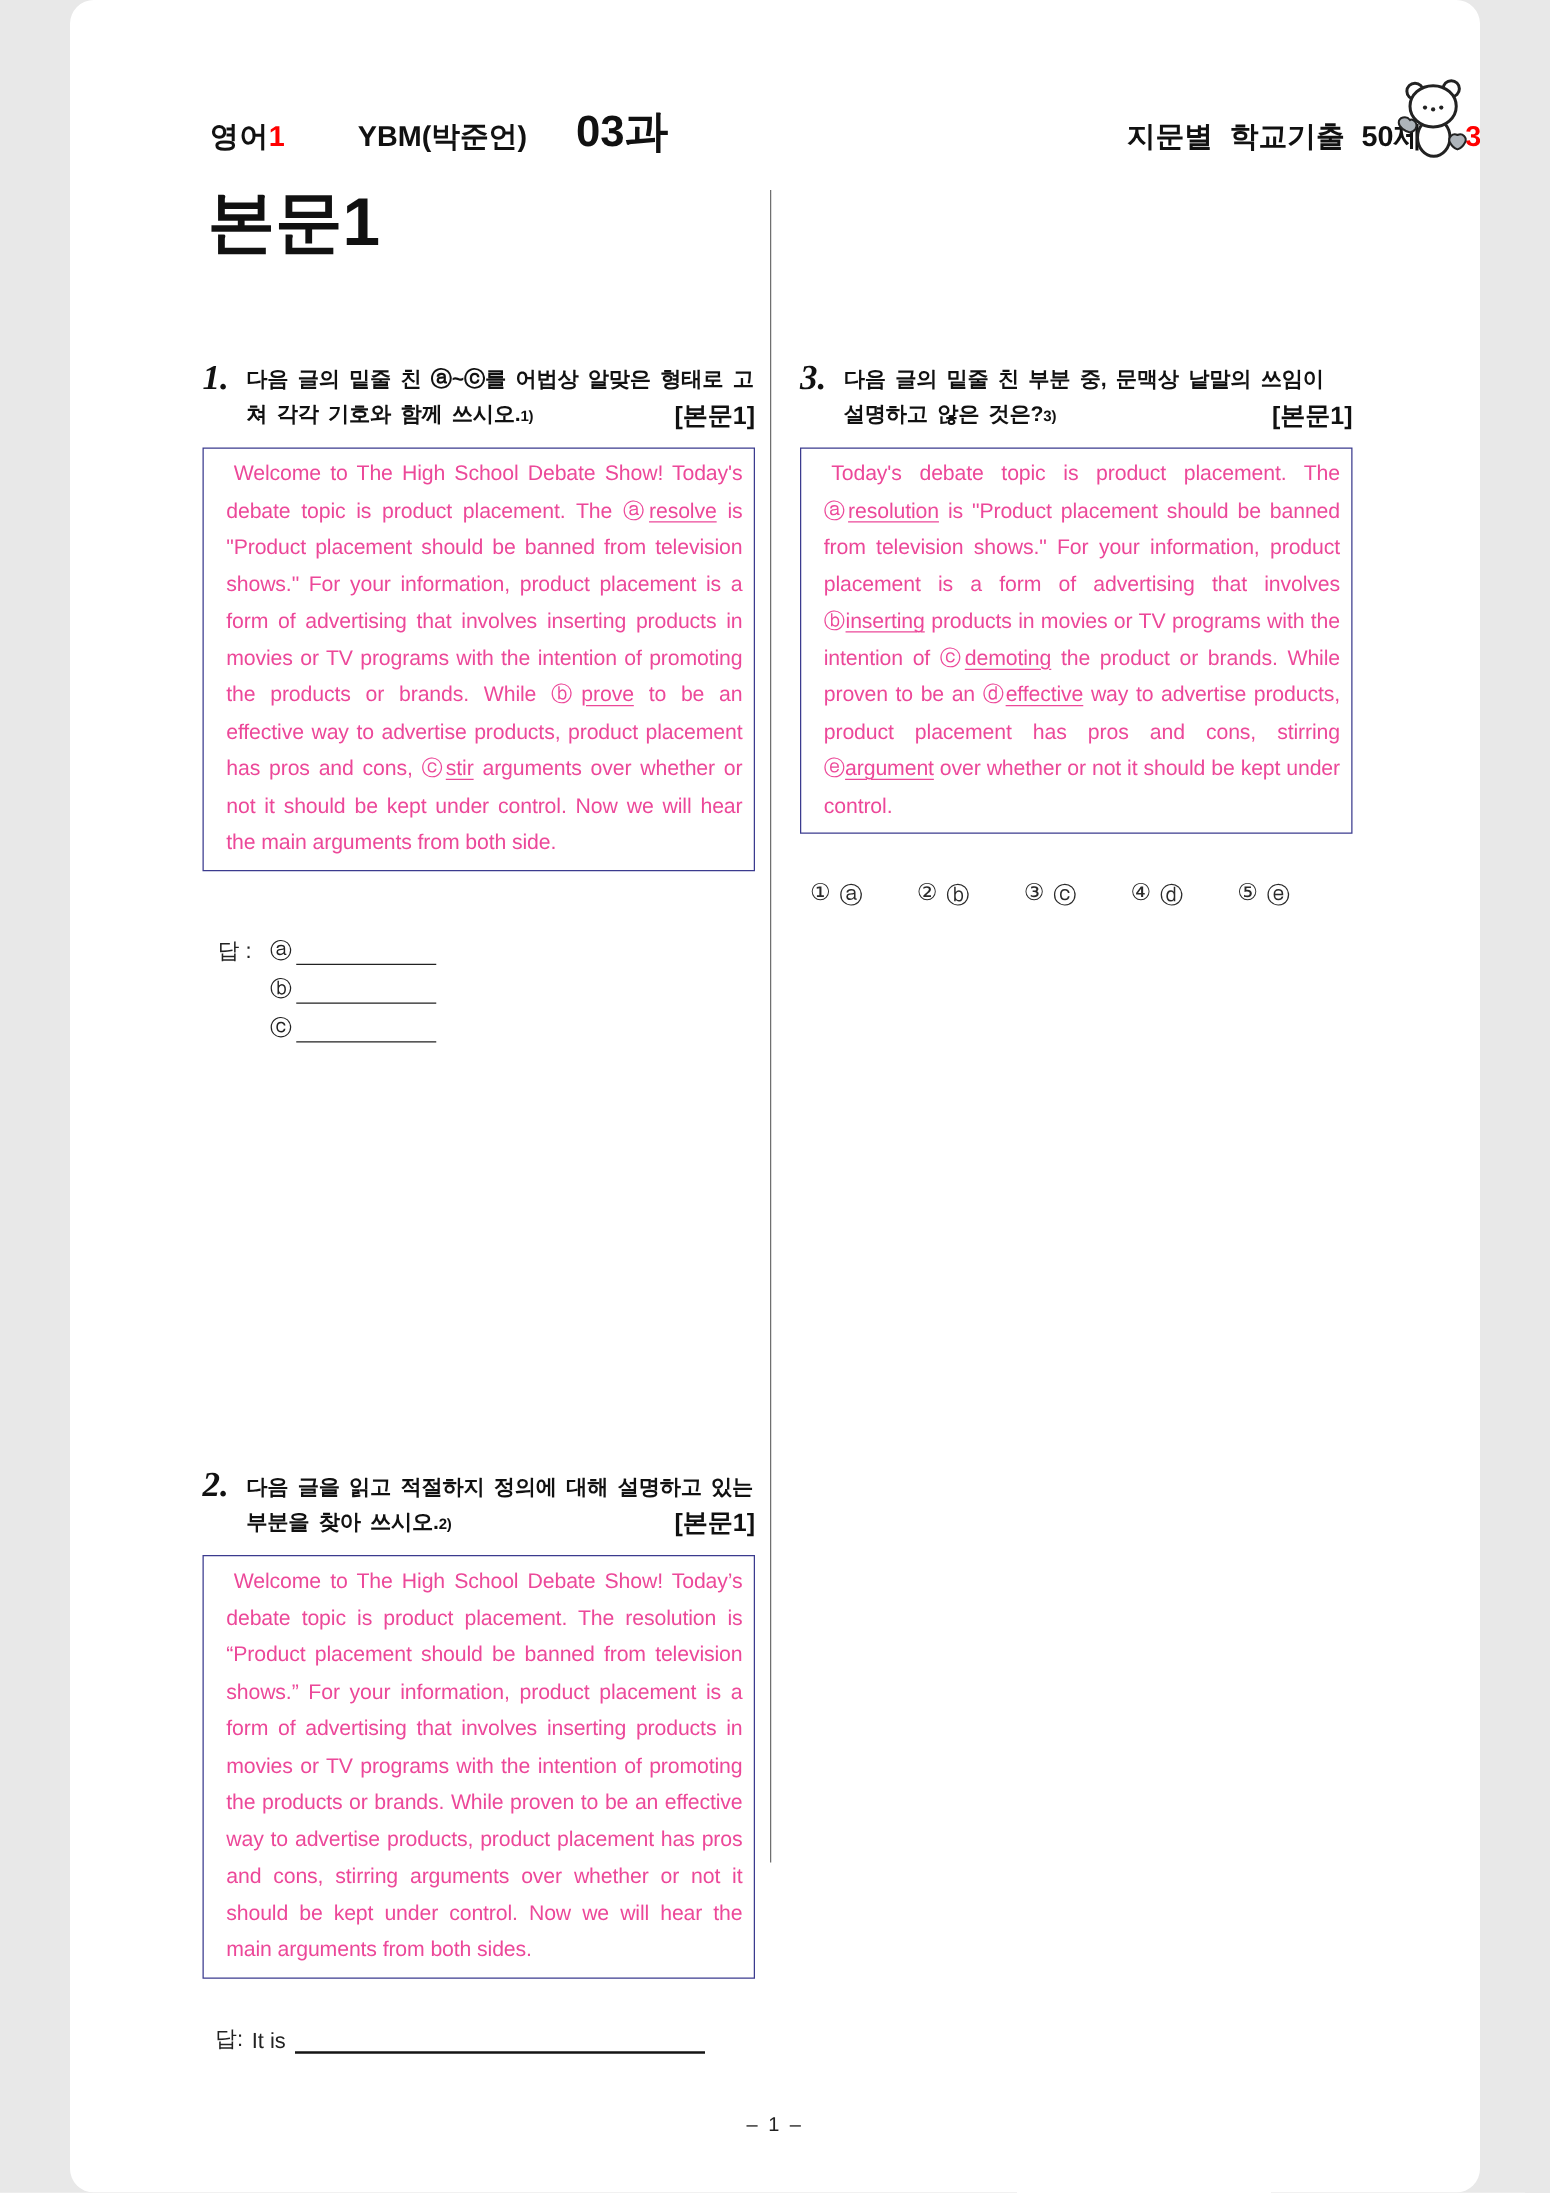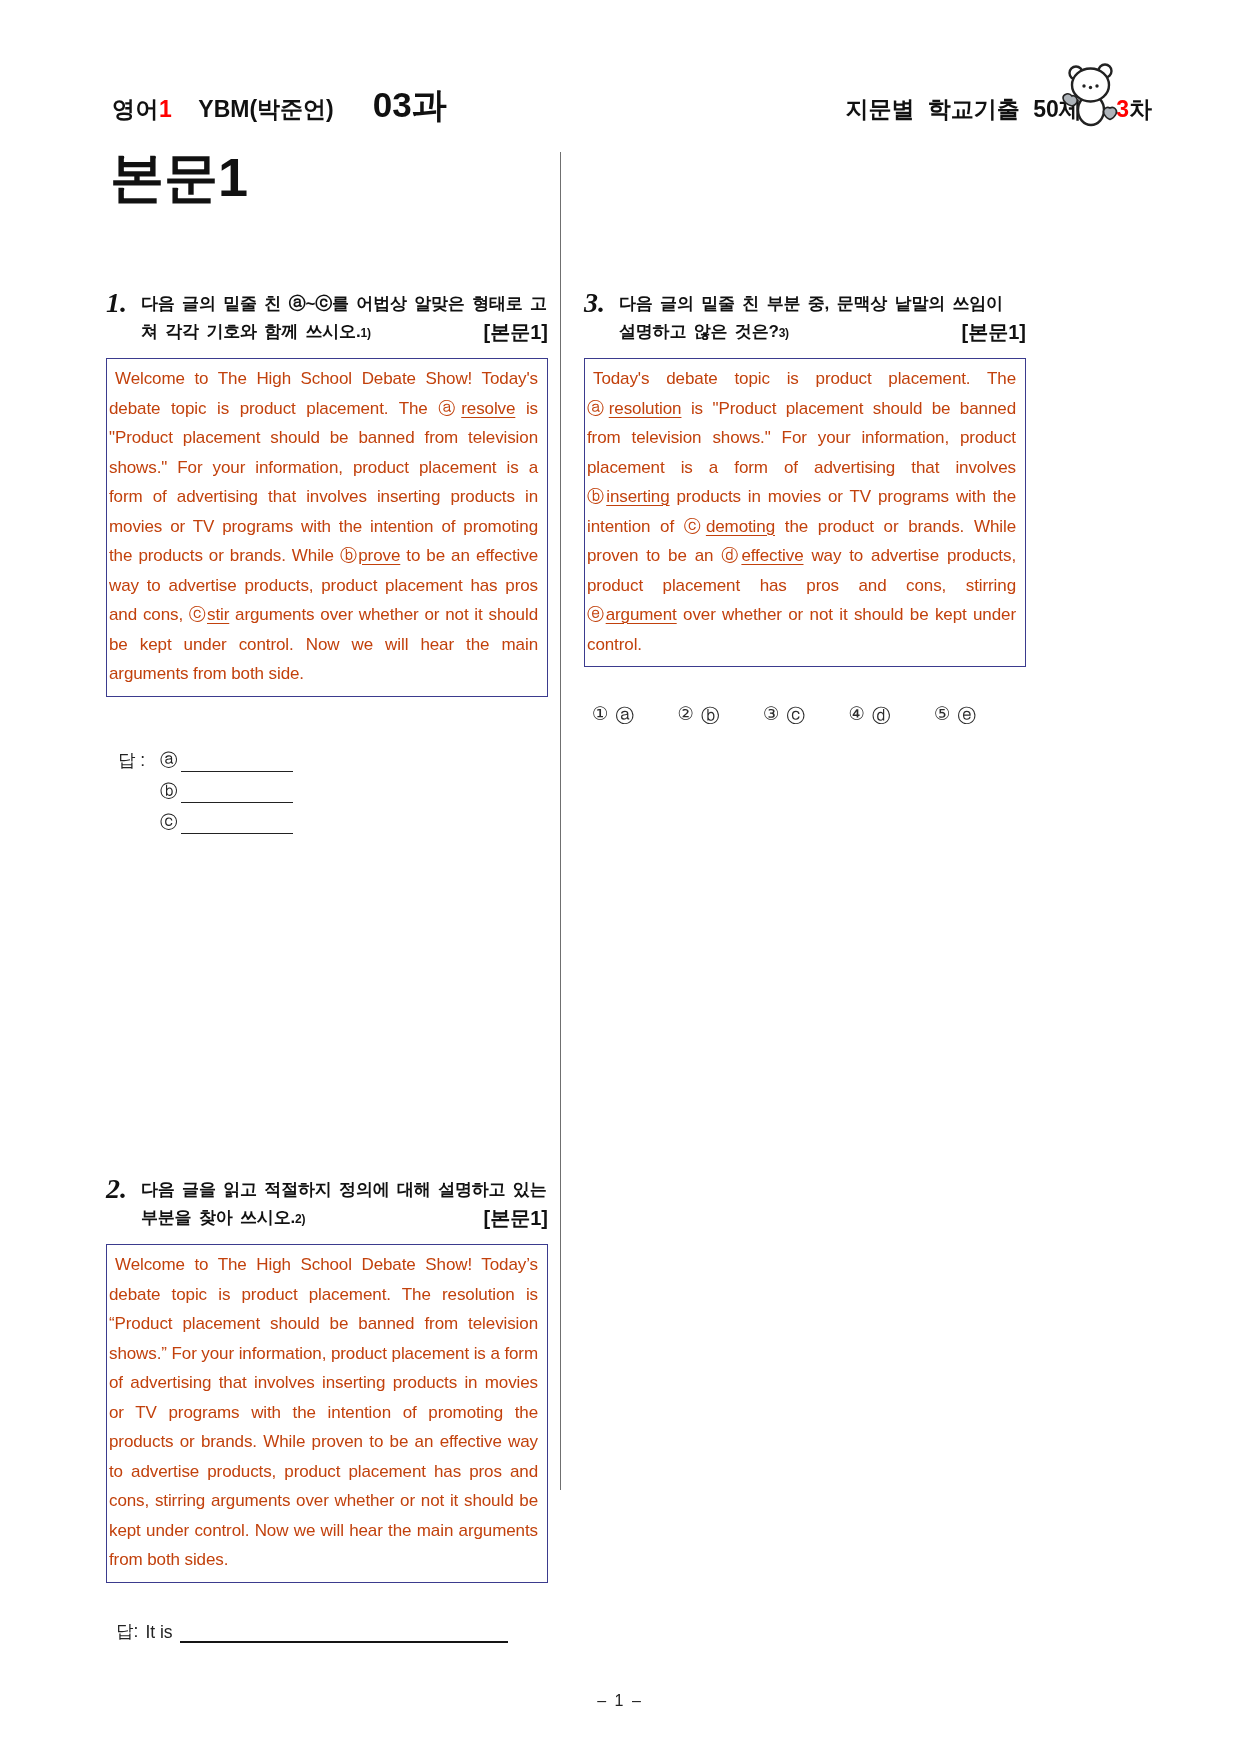--- a/index.html
+++ b/index.html
@@ -1,26 +1,26 @@
 <!DOCTYPE html>
 <html style="--accent: #ff0000; --box_border: #3b3b8e;"><head>
 <meta charset="utf-8">
 <style>
   * { margin:0; padding:0; box-sizing:border-box; }
   html,body { background:#e8e8e8; }
   .page {
-    position:relative; width:1240px; height:1754px; margin:0 auto;
+    position:relative; width:1128px; height:1754px; margin:0 auto;
     background:#ffffff; overflow:hidden;
-    font-family:"Liberation Sans","DejaVu Sans",sans-serif; color:#111;
+    font-family:"Liberation Sans","DejaVu Sans",sans-serif; color:#111;border-radius:19px;
   }
   
   .top { position:absolute; top:82px; left:112px; width:1040px; display:flex; align-items:baseline; }
   .subject { font-size:23px; font-weight:700; letter-spacing:0.5px; }
   .red { color:var(--accent,#ff0000); }
-  .publisher { font-size:23px; font-weight:700; margin-left:26px; }
+  .publisher { font-size:23px; font-weight:700; margin-left:58px; }
   .lesson { font-size:35px; font-weight:700; margin-left:39px; }
   .right-title { margin-left:auto; font-size:23px; font-weight:700; word-spacing:7px; white-space:nowrap; }
   .mascot { position:absolute; top:58px; left:1058px; }
   
   .doc-title { position:absolute; top:142px; left:110px; font-size:54px; font-weight:800; letter-spacing:0px; }
   
   .divider { position:absolute; left:560px; top:152px; width:1px; height:1338px; background:#6f6f6f; }
   
   .qblock { position:absolute; width:442px; }
   #q1 { left:106px; top:290px; }
@@ -28,22 +28,22 @@
   #q3 { left:584px; top:290px; }
   .q-header { position:relative; display:flex; gap:9px; }
   .q-num { font-family:"Liberation Serif","DejaVu Serif",serif; font-style:italic; font-weight:700;
            font-size:28px; line-height:26px; min-width:26px; }
   .q-text { font-weight:700; font-size:17px; line-height:28px; word-spacing:3px; letter-spacing:-0.2px; }
   .fn { font-size:12px; font-weight:700; }
   .q-src { position:absolute; right:0; bottom:1px; font-weight:700; font-size:20px; }
   
   .pbox {
     margin-top:11px; border:1px solid var(--box_border,#3b3b8e);
-    padding:5px 9px 7px 2px; font-size:17px; line-height:29.5px;
-    text-align:justify; text-indent:6px; color:#c2410c; letter-spacing:-0.1px;
+    padding:5px 9px 7px 18px; font-size:17px; line-height:29.5px;
+    text-align:justify; text-indent:6px; color:#ec4899; letter-spacing:-0.1px;
   }
   .pbox .u { text-decoration:underline; text-underline-offset:3px; text-decoration-thickness:1px; }
   
   .ans1 { margin-top:44px; font-size:17.5px; color:#222; }
   .ans-row { display:flex; align-items:flex-end; height:31px; padding-left:12px; }
   .ans-prefix { width:42px; }
   .ans-letter { margin-right:3px; }
   .blank { display:inline-block; width:112px; border-bottom:1.6px solid #222; height:1.05em; }
   
   .ans2 { margin-top:36px; font-size:17.5px; color:#222; display:flex; align-items:flex-end; gap:7px; padding-left:10px; }

